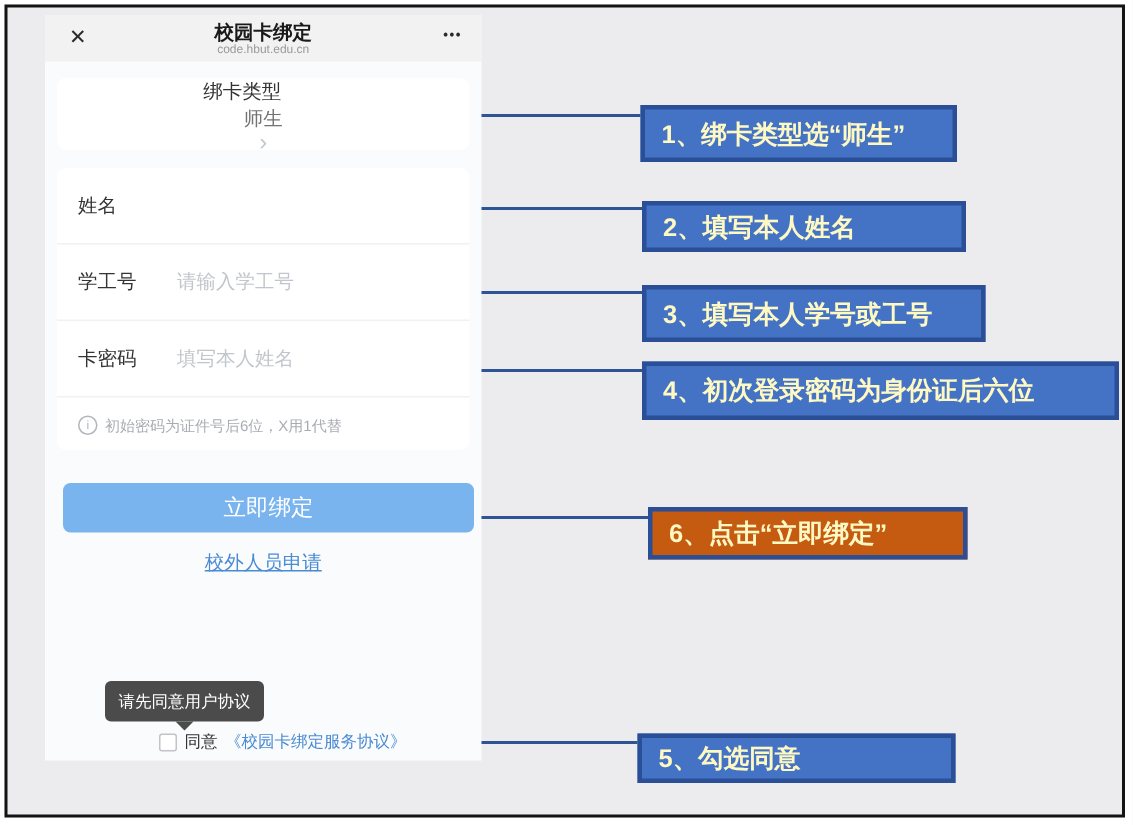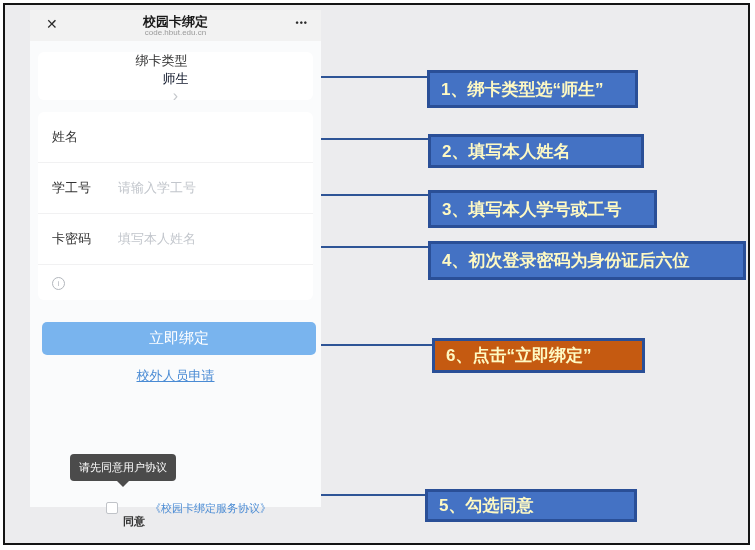--- a/index.html
+++ b/index.html
@@ -13,40 +13,40 @@
   .close-x{position:absolute;left:16px;top:6px;font-size:14px;color:#2b2b2b;cursor:default;}
   .hdr-center{display:flex;flex-direction:column;align-items:center;line-height:1.1;padding-top:2px;}
   .hdr-title{font-size:13px;font-weight:bold;color:#1a1a1a;}
   .hdr-sub{font-size:8px;color:#9a9a9a;}
   .more-dots{position:absolute;right:13px;top:8px;font-size:9px;letter-spacing:1px;color:#2b2b2b;font-weight:bold;}
 
   .card{position:absolute;left:8px;width:275px;background:#ffffff;border-radius:6px;box-sizing:border-box;}
   .card1{top:42px;height:48px;display:flex;align-items:center;padding:0 14px;flex-direction:column;}
   .row-label{width:66px;font-size:13px;color:#333;flex-shrink:0;}
   .card1 .row-label{width:80px;}
-  .row-value{font-size:13px;color:#0f172a;flex-grow:1;}
+  .row-value{font-size:13px;color:#737373;flex-grow:1;}
   .chevron{font-size:16px;color:#c5c8cc;line-height:1;}
 
   .card2{top:102px;height:188px;}
   .f-row{height:50px;display:flex;align-items:center;padding:0 14px;border-bottom:1px solid #f1f1f2;}
   .placeholder{font-size:13px;color:#c2c6cc;flex-grow:1;}
   .note-row{height:37px;display:flex;align-items:center;padding:0 14px;gap:5px;}
   .info-circle{display:inline-block;width:11px;height:11px;border:1px solid #b2b6bc;border-radius:50%;color:#b2b6bc;font-size:8px;line-height:11px;text-align:center;flex-shrink:0;font-style:normal;}
   .note-text{font-size:10px;color:#a8acb2;}
 
   .bind-btn{position:absolute;left:12px;top:312px;width:274px;height:33px;background:#79b4ee;border:none;border-radius:5px;color:#fff;font-size:15px;display:flex;align-items:center;justify-content:center;font-family:inherit;}
   .ext-link{position:absolute;left:0;top:356px;width:100%;text-align:center;}
   .ext-link span{font-size:13px;color:#4a8bd4;text-decoration:underline;cursor:pointer;}
 
   .tooltip{position:absolute;left:40px;top:444px;background:#4b4b4b;color:#fff;font-size:11px;padding:6px 9px;border-radius:4px;white-space:nowrap;}
   .tooltip::after{content:"";position:absolute;left:50%;bottom:-6px;margin-left:-6px;border-left:6px solid transparent;border-right:6px solid transparent;border-top:6px solid #4b4b4b;}
 
   .agree-row{position:absolute;left:76px;top:477px;display:flex;align-items:center;gap:5px;}
   .checkbox{width:12px;height:12px;background:#fff;border:1px solid #c0c3c8;border-radius:2px;box-sizing:border-box;}
-  .agree-label{font-size:11px;color:#333;font-weight:700;margin-top:27px;}
+  .agree-label{font-size:11px;color:#333;font-weight:400;}
   .agree-link{font-size:11px;color:#4a8bd4;cursor:pointer;}
 
   
   .callout{position:absolute;background:#4472c4;border:3px solid #2a4f97;box-sizing:border-box;color:#fef9c3;font-weight:bold;font-size:17px;display:flex;align-items:center;padding-left:11px;white-space:nowrap;}
   .callout.orange{background:#c55a11;}
   .c1{left:427px;top:70px;width:211px;height:38px;}
   .c2{left:428px;top:134px;width:216px;height:34px;}
   .c3{left:428px;top:190px;width:229px;height:38px;}
   .c4{left:428px;top:241px;width:318px;height:39px;}
   .c6{left:432px;top:338px;width:213px;height:35px;}
@@ -90,20 +90,21 @@
       <div class="f-row">
         <span class="row-label">学工号</span>
         <span class="placeholder">请输入学工号</span>
       </div>
       <div class="f-row">
         <span class="row-label">卡密码</span>
         <span class="placeholder">填写本人姓名</span>
       </div>
       <div class="note-row">
         <span class="info-circle">i</span>
+        <span class="note-text">初始密码为证件号后6位，X用1代替</span>
       </div>
     </div>
 
     <button class="bind-btn">立即绑定</button>
 
     <div class="ext-link">
       <span>校外人员申请</span>
     </div>
 
     <div class="tooltip">请先同意用户协议</div>

